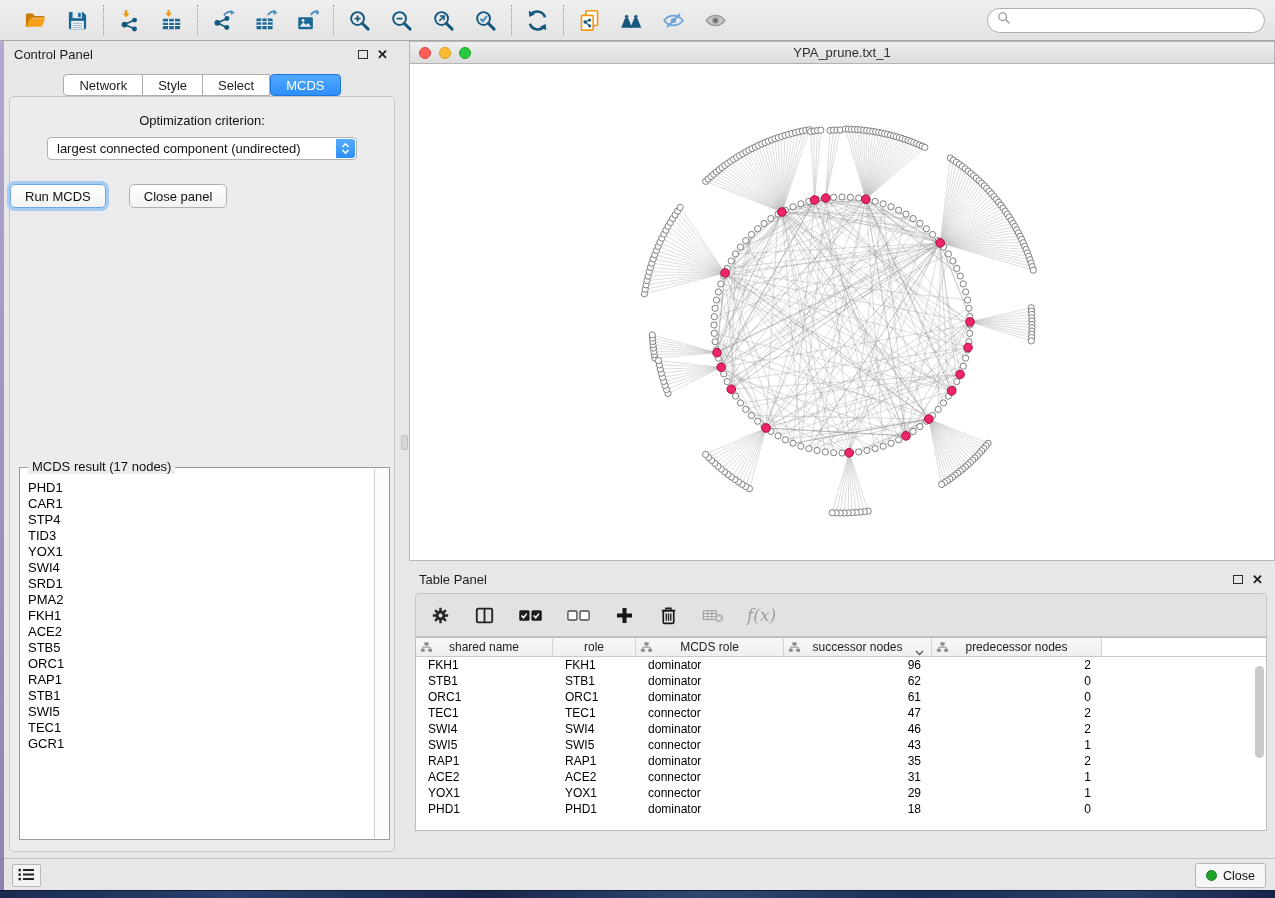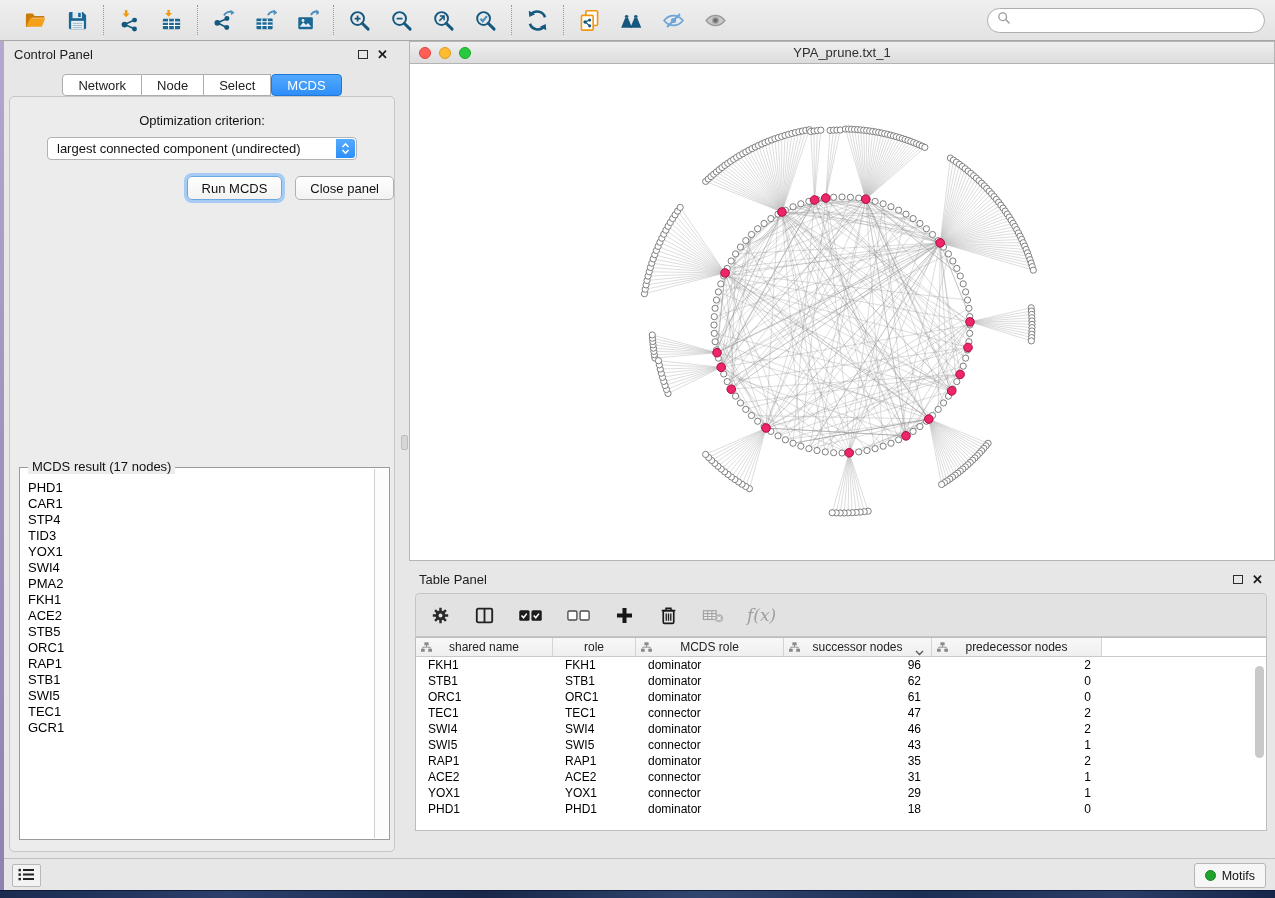--- a/index.html
+++ b/index.html
@@ -45,21 +45,21 @@
   .cp-tab.active { background:linear-gradient(#52a8fd,#2e8ffa); color:#fff; border:1px solid #2077d8; border-radius:4px; }
   .cp-body { position:absolute; left:5px; top:55px; width:386px; height:756px;
     background:#ececec; border:1px solid #c6c6c6; border-radius:5px; }
   .opt-label { margin-top:16px; text-align:center; font-size:13px; color:#111; }
   .dropdown { position:relative; margin:9px auto 0; width:310px; height:23px; background:#fff;
     border:1px solid #b2b2b2; border-radius:4px; display:flex; align-items:center; padding:0 24px 0 9px; }
   .dropdown .dd-value { font-size:13px; color:#111; white-space:nowrap; }
   .dd-stepper { position:absolute; right:1px; top:1px; bottom:1px; width:19px;
     background:linear-gradient(#55aafd,#2e8ffa); border-radius:0 3px 3px 0;
     display:flex; align-items:center; justify-content:center; }
-  .btn-row { margin-top:16px; display:flex; justify-content:flex-end; gap:13px; }
+  .btn-row { margin-top:24px; display:flex; justify-content:flex-start; gap:23px; }
   .pbtn { height:24px; padding:0 14px; background:linear-gradient(#ffffff,#f2f2f2);
     border:1px solid #b0b0b0; border-radius:5px; font-size:13px; color:#111;
     display:flex; align-items:center; }
   .pbtn.focused { box-shadow:0 0 0 3px #a5cbf5; border-color:#6ea7e0; }
   .result-box { position:absolute; left:9px; top:370px; width:371px; height:373px;
     background:#fff; border:1px solid #9a9a9a; }
   .result-legend { position:absolute; top:-9px; left:8px; background:#ececec; padding:0 4px;
     font-size:13px; color:#111; }
   .result-list { position:absolute; left:0; top:4px; bottom:1px; right:16px; overflow:hidden;
     padding:8px 0 0 8px; }
@@ -322,21 +322,21 @@
 <div class="control-panel">
   <div class="cp-header">
     <span class="cp-title">Control Panel</span>
     <span class="winctl">
       <span class="float-box"></span>
       <span class="close-x">✕</span>
     </span>
   </div>
   <div class="cp-tabs" id="cp-tabs">
       <div class="cp-tab">Network</div>
-      <div class="cp-tab">Node</div>
+      <div class="cp-tab">Style</div>
       <div class="cp-tab">Select</div>
       <div class="cp-tab active">MCDS</div>
     </div>
   <div class="cp-body">
     <div class="opt-label">Optimization criterion:</div>
     <div class="dropdown">
       <span class="dd-value">largest connected component (undirected)</span>
       <span class="dd-stepper">
         <svg width="9" height="13" viewBox="0 0 9 13">
             <path d="M1.5 5L4.5 1.8 7.5 5M1.5 8l3 3.2 3-3.2" stroke="#fff" stroke-width="1.6" fill="none"></path>
@@ -349,20 +349,21 @@
     </div>
     <div class="result-box">
       <span class="result-legend">MCDS result (17 nodes)</span>
       <div class="result-list" id="result-list">
           <div class="result-item">PHD1</div>
           <div class="result-item">CAR1</div>
           <div class="result-item">STP4</div>
           <div class="result-item">TID3</div>
           <div class="result-item">YOX1</div>
           <div class="result-item">SWI4</div>
+          <div class="result-item">SRD1</div>
           <div class="result-item">PMA2</div>
           <div class="result-item">FKH1</div>
           <div class="result-item">ACE2</div>
           <div class="result-item">STB5</div>
           <div class="result-item">ORC1</div>
           <div class="result-item">RAP1</div>
           <div class="result-item">STB1</div>
           <div class="result-item">SWI5</div>
           <div class="result-item">TEC1</div>
           <div class="result-item">GCR1</div>
@@ -1326,15 +1327,15 @@
   <div class="list-btn">
     <span class="icon" id="list-glyph"><svg width="17" height="13" viewBox="0 0 17 13">
           <path d="M5 2h11M5 6.5h11M5 11h11" stroke="#222" stroke-width="2.1"></path>
           <rect x="0.5" y="0.9" width="2.4" height="2.4" fill="#222"></rect>
           <rect x="0.5" y="5.4" width="2.4" height="2.4" fill="#222"></rect>
           <rect x="0.5" y="9.9" width="2.4" height="2.4" fill="#222"></rect>
         </svg></span>
   </div>
   <div class="memory-btn">
     <span class="memory-dot"></span>
-    <span class="memory-label">Motifs</span>
+    <span class="memory-label">Close</span>
   </div>
 </div>
 
 </body></html>

